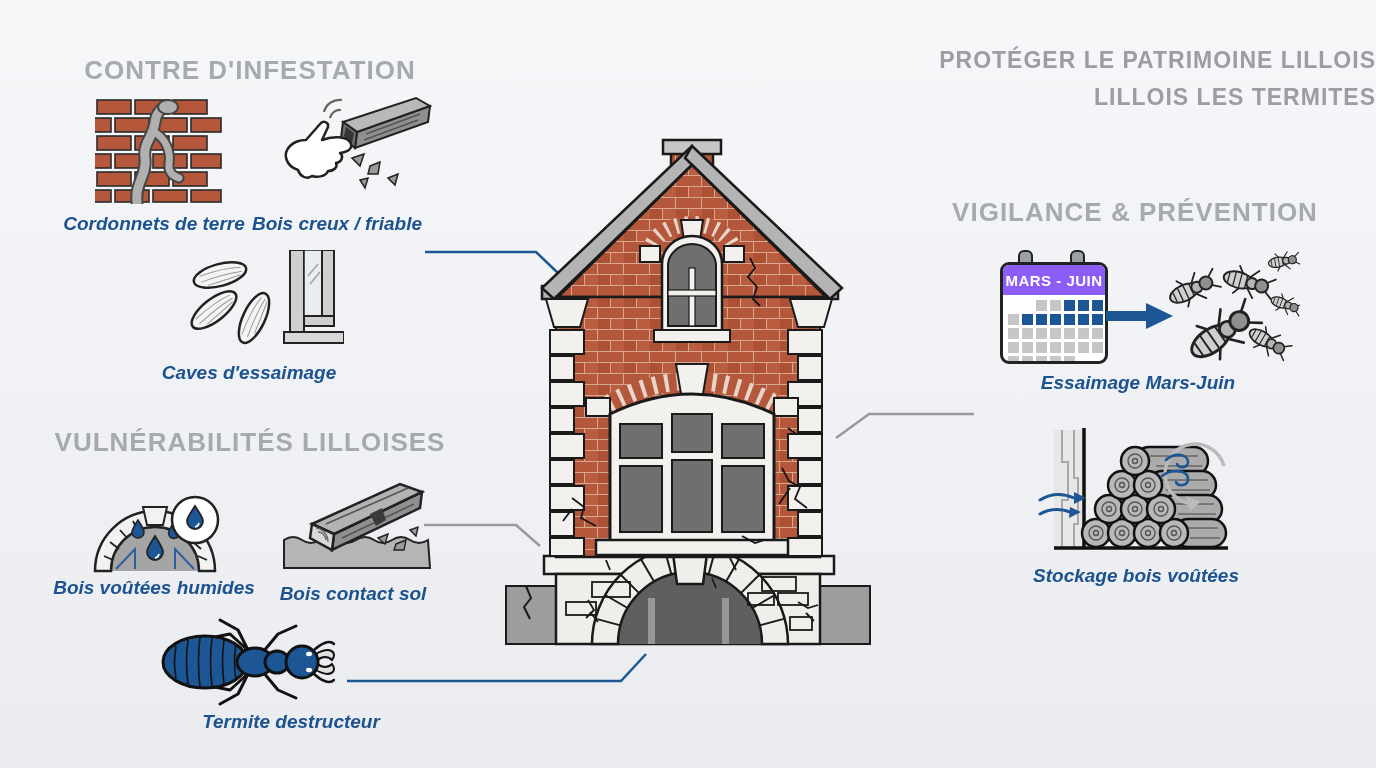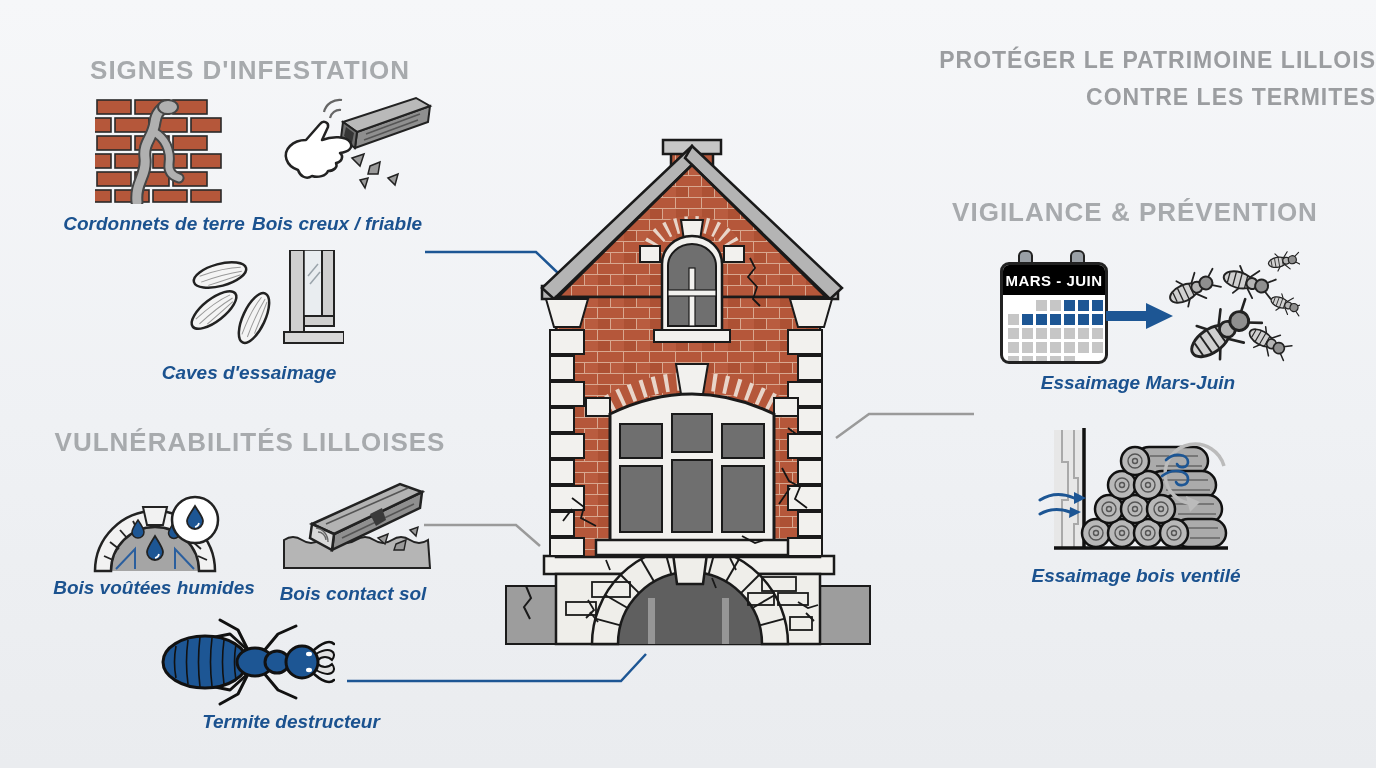--- a/index.html
+++ b/index.html
@@ -13,39 +13,39 @@
   .lbl{position:absolute;transform:translateX(-50%);white-space:nowrap;
        color:#1b528f;font-weight:700;font-size:19px;font-style:italic;}
   .abs{position:absolute;}
   svg{display:block;}
   
   .calendar{position:absolute;left:1000px;top:250px;width:108px;height:114px;}
   .cal-pin{position:absolute;top:0;width:11px;height:22px;background:#9aa0a6;
            border:2px solid #222;border-radius:6px;}
   .cal-body{position:absolute;top:12px;left:0;right:0;bottom:0;background:#fff;
             border:3px solid #222;border-radius:9px;overflow:hidden;}
-  .cal-header{height:30px;background:#000000;color:#fff;font-weight:700;font-size:15px;
+  .cal-header{height:30px;background:#8b5cf6;color:#fff;font-weight:700;font-size:15px;
               display:flex;align-items:center;justify-content:center;letter-spacing:.5px;}
   .cal-grid{display:grid;grid-template-columns:repeat(7,11px);grid-auto-rows:11px;gap:3px;
             padding:5px 0 0 5px;}
   .cal-cell{width:11px;height:11px;}
   .cal-cell.blue{background:#1d5694;}
   .cal-cell.gray{background:#c6c6c6;}
 </style>
 </head>
 <body>
 
 <div class="stage">
 
   <div class="title">
     <div>PROTÉGER LE PATRIMOINE LILLOIS</div>
-    <div>CONTRE LES TERMITES</div>
+    <div>LILLOIS LES TERMITES</div>
   </div>
 
-  <div class="hdr" style="left:250px;top:55px;">SIGNES D'INFESTATION</div>
+  <div class="hdr" style="left:250px;top:55px;">CONTRE D'INFESTATION</div>
   <div class="hdr" style="left:1135px;top:197px;">VIGILANCE &amp; PRÉVENTION</div>
   <div class="hdr" style="left:250px;top:427px;">VULNÉRABILITÉS LILLOISES</div>
 
   <svg class="abs" style="left:0;top:0;" width="1376" height="768" viewBox="0 0 1376 768">
     <path d="M425,252 L536,252 L559,274" fill="none" stroke="#1d5694" stroke-width="2.5"></path>
     <path d="M424,525 L516,525 L540,546" fill="none" stroke="#9a9a9a" stroke-width="2.5"></path>
     <path d="M836,438 L869,414 L974,414" fill="none" stroke="#9a9a9a" stroke-width="2.5"></path>
     <path d="M347,681 L621,681 L646,654" fill="none" stroke="#1d5694" stroke-width="2.5"></path>
   </svg>
 
@@ -498,15 +498,15 @@
     </g>
   </svg>
 
   <div class="lbl" style="left:154px;top:213px;">Cordonnets de terre</div>
   <div class="lbl" style="left:337px;top:213px;">Bois creux / friable</div>
   <div class="lbl" style="left:249px;top:362px;">Caves d'essaimage</div>
   <div class="lbl" style="left:154px;top:577px;">Bois voûtées humides</div>
   <div class="lbl" style="left:353px;top:583px;">Bois contact sol</div>
   <div class="lbl" style="left:247px;top:711px;margin-left:44px;">Termite destructeur</div>
   <div class="lbl" style="left:1138px;top:372px;text-align:center;">Essaimage Mars-Juin</div>
-  <div class="lbl" style="left:1136px;top:565px;">Essaimage bois ventilé</div>
+  <div class="lbl" style="left:1136px;top:565px;">Stockage bois voûtées</div>
 
 </div>
 
 </body></html>

